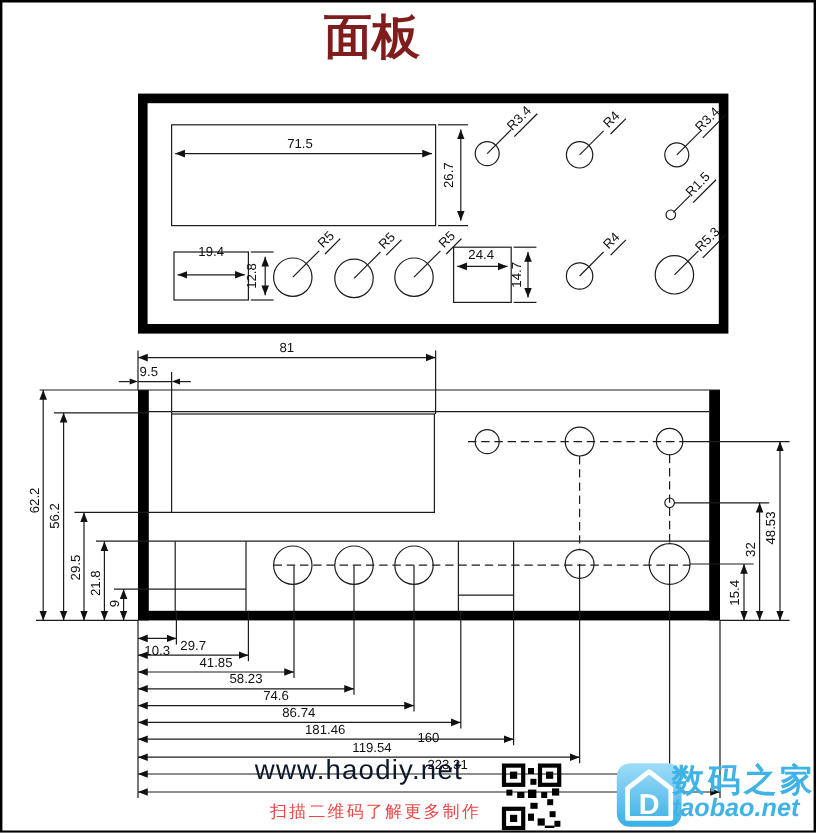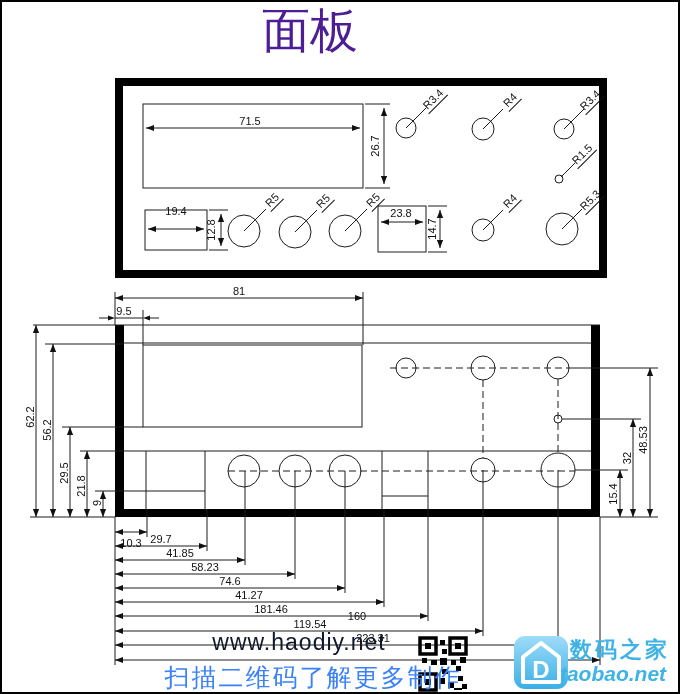--- a/index.html
+++ b/index.html
@@ -4,27 +4,27 @@
 <style>
   html,body{margin:0;padding:0;background:#e8e8e8;}
   .canvas{position:relative;width:680px;height:694px;background:#fff;
           box-shadow:inset 0 0 0 2px #000;overflow:hidden;
           font-family:"Liberation Sans",sans-serif;}
   .canvas svg.draw{position:absolute;left:0;top:0;z-index:1;}
   .lbl{position:absolute;font-size:11px;color:#111;line-height:1;white-space:nowrap;
        transform:translate(-50%,-50%);z-index:3;}
   .v{transform:translate(-50%,-50%) rotate(-90deg);}
   .r45{transform:translate(-50%,-50%) rotate(-45deg);border-bottom:1px solid #111;padding:0 2px 1px 2px;}
-  .title{position:absolute;font-family:"Liberation Serif",serif;font-weight:normal;
-         font-size:48px;color:#4c1d95;transform:translate(-50%,-50%);z-index:3;}
+  .title{position:absolute;font-family:"Liberation Serif",serif;font-weight:bold;
+         font-size:40px;color:#7f1d1d;transform:translate(-50%,-50%);z-index:3;}
   .wm{position:absolute;z-index:2;transform:translate(-50%,-50%);white-space:nowrap;}
   .wm-url{font-family:Liberation Sans, sans-serif;font-size:23px;letter-spacing:1px;color:#0f172a;}
   .wm-shop{font-size:16px;font-weight:bold;color:#8c8c8c;}
-  .wm-note{font-size:25px;color:#3b82f6;letter-spacing:2px;}
-  .brand-cn{font-size:22px;font-weight:bold;letter-spacing:3px;}
+  .wm-note{font-size:14px;color:#ef4444;letter-spacing:2px;}
+  .brand-cn{font-size:27px;font-weight:bold;letter-spacing:3px;}
   .brand-en{font-size:21px;font-style:italic;font-weight:bold;}
 </style>
 </head>
 <body>
 
 <div class="canvas">
 
   <svg class="draw" width="680" height="694" viewBox="0 0 680 694">
     <defs>
       <marker id="arr" viewBox="0 0 10 10" refX="9" refY="5" markerWidth="9" markerHeight="9" orient="auto-start-reverse">
@@ -189,21 +189,21 @@
       <text x="541" y="678" text-anchor="middle" font-size="24" font-weight="bold" font-family="Liberation Sans, sans-serif" fill="#fff" stroke="none">D</text>
     </g>
   </svg>
 
   <span class="title" style="left:310px;top:31px">面板</span>
 
   <span class="lbl" style="left:250px;top:121px">71.5</span>
   <span class="lbl v" style="left:375px;top:146px">26.7</span>
   <span class="lbl" style="left:176px;top:211px">19.4</span>
   <span class="lbl v" style="left:211px;top:230px">12.8</span>
-  <span class="lbl" style="left:401px;top:213px">23.8</span>
+  <span class="lbl" style="left:401px;top:213px">24.4</span>
   <span class="lbl v" style="left:432px;top:229px">14.7</span>
 
   <span class="lbl r45" style="left:273px;top:201px">R5</span>
   <span class="lbl r45" style="left:324px;top:202px">R5</span>
   <span class="lbl r45" style="left:374px;top:201px">R5</span>
   <span class="lbl r45" style="left:434px;top:100px">R3.4</span>
   <span class="lbl r45" style="left:511px;top:101px">R4</span>
   <span class="lbl r45" style="left:591px;top:101px">R3.4</span>
   <span class="lbl r45" style="left:583px;top:155px">R1.5</span>
   <span class="lbl r45" style="left:511px;top:202px">R4</span>
@@ -218,21 +218,21 @@
   <span class="lbl v" style="left:97px;top:503px">9</span>
   <span class="lbl v" style="left:643px;top:440px">48.53</span>
   <span class="lbl v" style="left:627px;top:458px">32</span>
   <span class="lbl v" style="left:613px;top:494px">15.4</span>
 
   <span class="lbl" style="left:131px;top:543px">10.3</span>
   <span class="lbl" style="left:161px;top:539px">29.7</span>
   <span class="lbl" style="left:180px;top:553px">41.85</span>
   <span class="lbl" style="left:205px;top:567px">58.23</span>
   <span class="lbl" style="left:230px;top:581px">74.6</span>
-  <span class="lbl" style="left:249px;top:595px">41.27</span>
+  <span class="lbl" style="left:249px;top:595px">86.74</span>
   <span class="lbl" style="left:271px;top:609px">181.46</span>
   <span class="lbl" style="left:310px;top:624px">119.54</span>
   <span class="lbl" style="left:373px;top:638px">223.31</span>
   <span class="lbl" style="left:357px;top:616px">160</span>
 
   <span class="wm wm-url" style="left:299px;top:642px">www.haodiy.net</span>
   <span class="wm wm-note" style="left:313px;top:677px">扫描二维码了解更多制作</span>
   <span class="wm brand-cn" style="left:620px;top:650px;color:#3fb3e6">数码之家</span>
   <span class="wm brand-en" style="left:613px;top:674px;color:#3fb3e6">taobao.net</span>
 </div>

